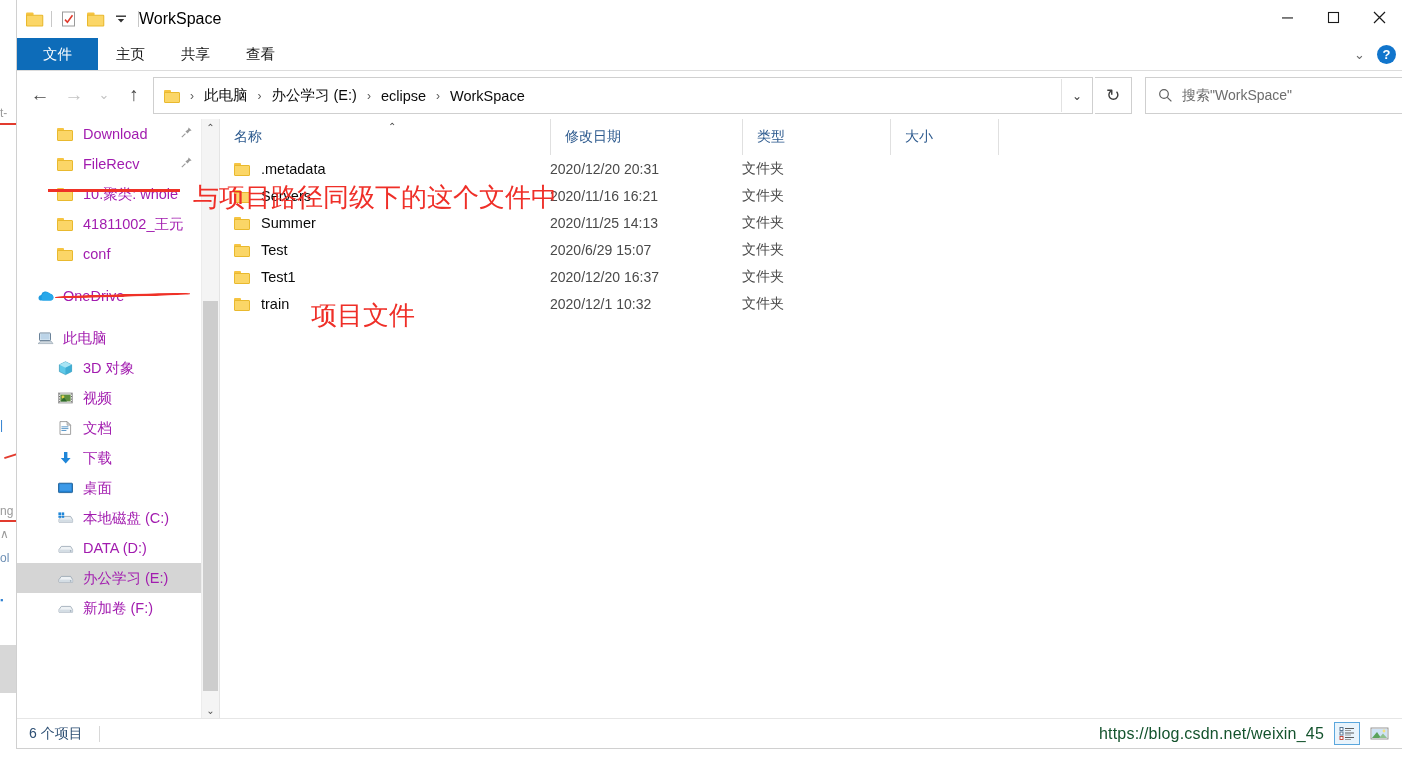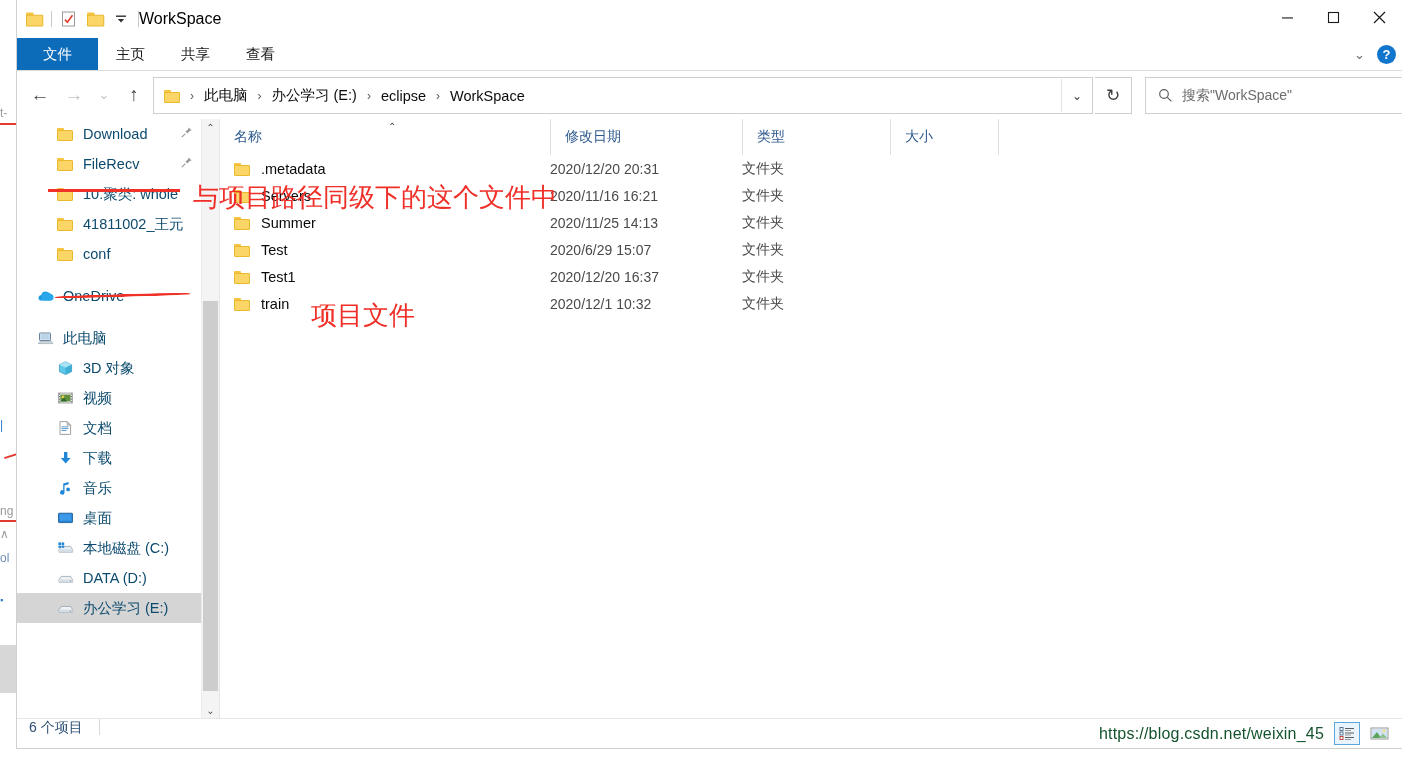--- a/index.html
+++ b/index.html
@@ -142,21 +142,21 @@
 
   
   #navpane {
     position: absolute; left: 0; top: 119px;
     width: 188px; height: 600px;
     background: #ffffff; overflow: hidden;
   }
   .nav-item {
     height: 30px; display: flex; align-items: center;
     padding-left: 36px; gap: 9px; position: relative;
-    font-size: 14.5px; color: #0c4a6e; white-space: nowrap;
+    font-size: 14.5px; color: #a21caf; white-space: nowrap;
   }
   .nav-item.lvl2 { padding-left: 40px; }
   .nav-item.root { padding-left: 20px; }
   .nav-item.selected { background: #d5d5d5; }
   .nav-item .pin {
     position: absolute; right: 12px; color: #8a8a8a; font-size: 13px;
   }
   .nav-gap { height: 12px; }
 
   
@@ -248,21 +248,21 @@
   }
   .annot-line {
     position: absolute; height: 0;
     border-top: 3px solid #ef3127;
   }
 
   
   #statusbar {
     position: absolute; left: 0; bottom: 0; width: 100%; height: 29px;
     background: #ffffff; border-top: 1px solid #e6e6e6;
-    display: flex; align-items: flex-start;
+    display: flex; align-items: center;
   }
   #statusbar .count {
     padding-left: 12px; font-size: 14px; color: #2d4f73;
   }
   #statusbar .sep {
     width: 1px; height: 16px; background: #d8d8d8; margin-left: 16px;
   }
   .viewbtns {
     position: absolute; right: 10px; top: 3px; display: flex; gap: 6px;
   }
@@ -472,27 +472,20 @@
         <span>文档</span>
       </div>
       <div class="nav-item lvl2">
         <span class="ic"><svg width="17" height="17" viewBox="0 0 17 17">
             <path d="M7 2 h3.4 v6 h3.2 L8.7 13.4 L3.8 8 h3.2 Z" fill="#1f86d8"></path>
           </svg></span>
         <span>下载</span>
       </div>
       <div class="nav-item lvl2">
         <span class="ic"><svg width="17" height="17" viewBox="0 0 17 17">
-            <path d="M11.6 2 L6.2 3.4 v7 a2.2 2.2 0 1 0 1.3 2 V5.4 l4.1-1.1 Z" fill="#1f86d8"></path>
-            <circle cx="11.1" cy="9.4" r="1.9" fill="#1f86d8"></circle>
-          </svg></span>
-        <span>音乐</span>
-      </div>
-      <div class="nav-item lvl2">
-        <span class="ic"><svg width="17" height="17" viewBox="0 0 17 17">
             <rect x="1.5" y="3.2" width="14" height="9.4" rx="0.7" fill="#1f7fd0" stroke="#14578f" stroke-width="0.8"></rect>
             <rect x="2.6" y="4.2" width="11.8" height="6.6" fill="#3d9ae8"></rect>
           </svg></span>
         <span>桌面</span>
       </div>
       <div class="nav-item lvl2">
         <span class="ic"><svg width="17" height="17" viewBox="0 0 17 17">
             <path d="M2 9.6 L4.3 6.4 h9.3 L15.6 9.6 v2.6 h-13.6 Z" fill="#e8eef2" stroke="#8a9aa8" stroke-width="0.7"></path>
             <rect x="2" y="9.6" width="13.6" height="2.6" fill="#d4dde4"></rect>
             <g fill="#1f86d8">
@@ -512,20 +505,28 @@
           </svg></span>
         <span>DATA (D:)</span>
       </div>
       <div class="nav-item lvl2 selected">
         <span class="ic"><svg width="17" height="17" viewBox="0 0 17 17">
             <path d="M2 9.6 L4.3 6.4 h9.3 L15.6 9.6 v2.6 h-13.6 Z" fill="#eef2f5" stroke="#8a9aa8" stroke-width="0.7"></path>
             <rect x="2" y="9.6" width="13.6" height="2.6" fill="#d4dde4"></rect>
             <circle cx="13.6" cy="10.9" r="0.7" fill="#8a9aa8"></circle>
           </svg></span>
         <span>办公学习 (E:)</span>
+      </div>
+      <div class="nav-item lvl2">
+        <span class="ic"><svg width="17" height="17" viewBox="0 0 17 17">
+            <path d="M2 9.6 L4.3 6.4 h9.3 L15.6 9.6 v2.6 h-13.6 Z" fill="#eef2f5" stroke="#8a9aa8" stroke-width="0.7"></path>
+            <rect x="2" y="9.6" width="13.6" height="2.6" fill="#d4dde4"></rect>
+            <circle cx="13.6" cy="10.9" r="0.7" fill="#8a9aa8"></circle>
+          </svg></span>
+        <span>新加卷 (F:)</span>
       </div>
     </div>
   <div id="nav-scroll">
     <div class="arrow up">⌃</div>
     <div class="thumb"></div>
     <div class="arrow down">⌄</div>
   </div>
   <div id="splitline"></div>
 
   <div id="filepane">

